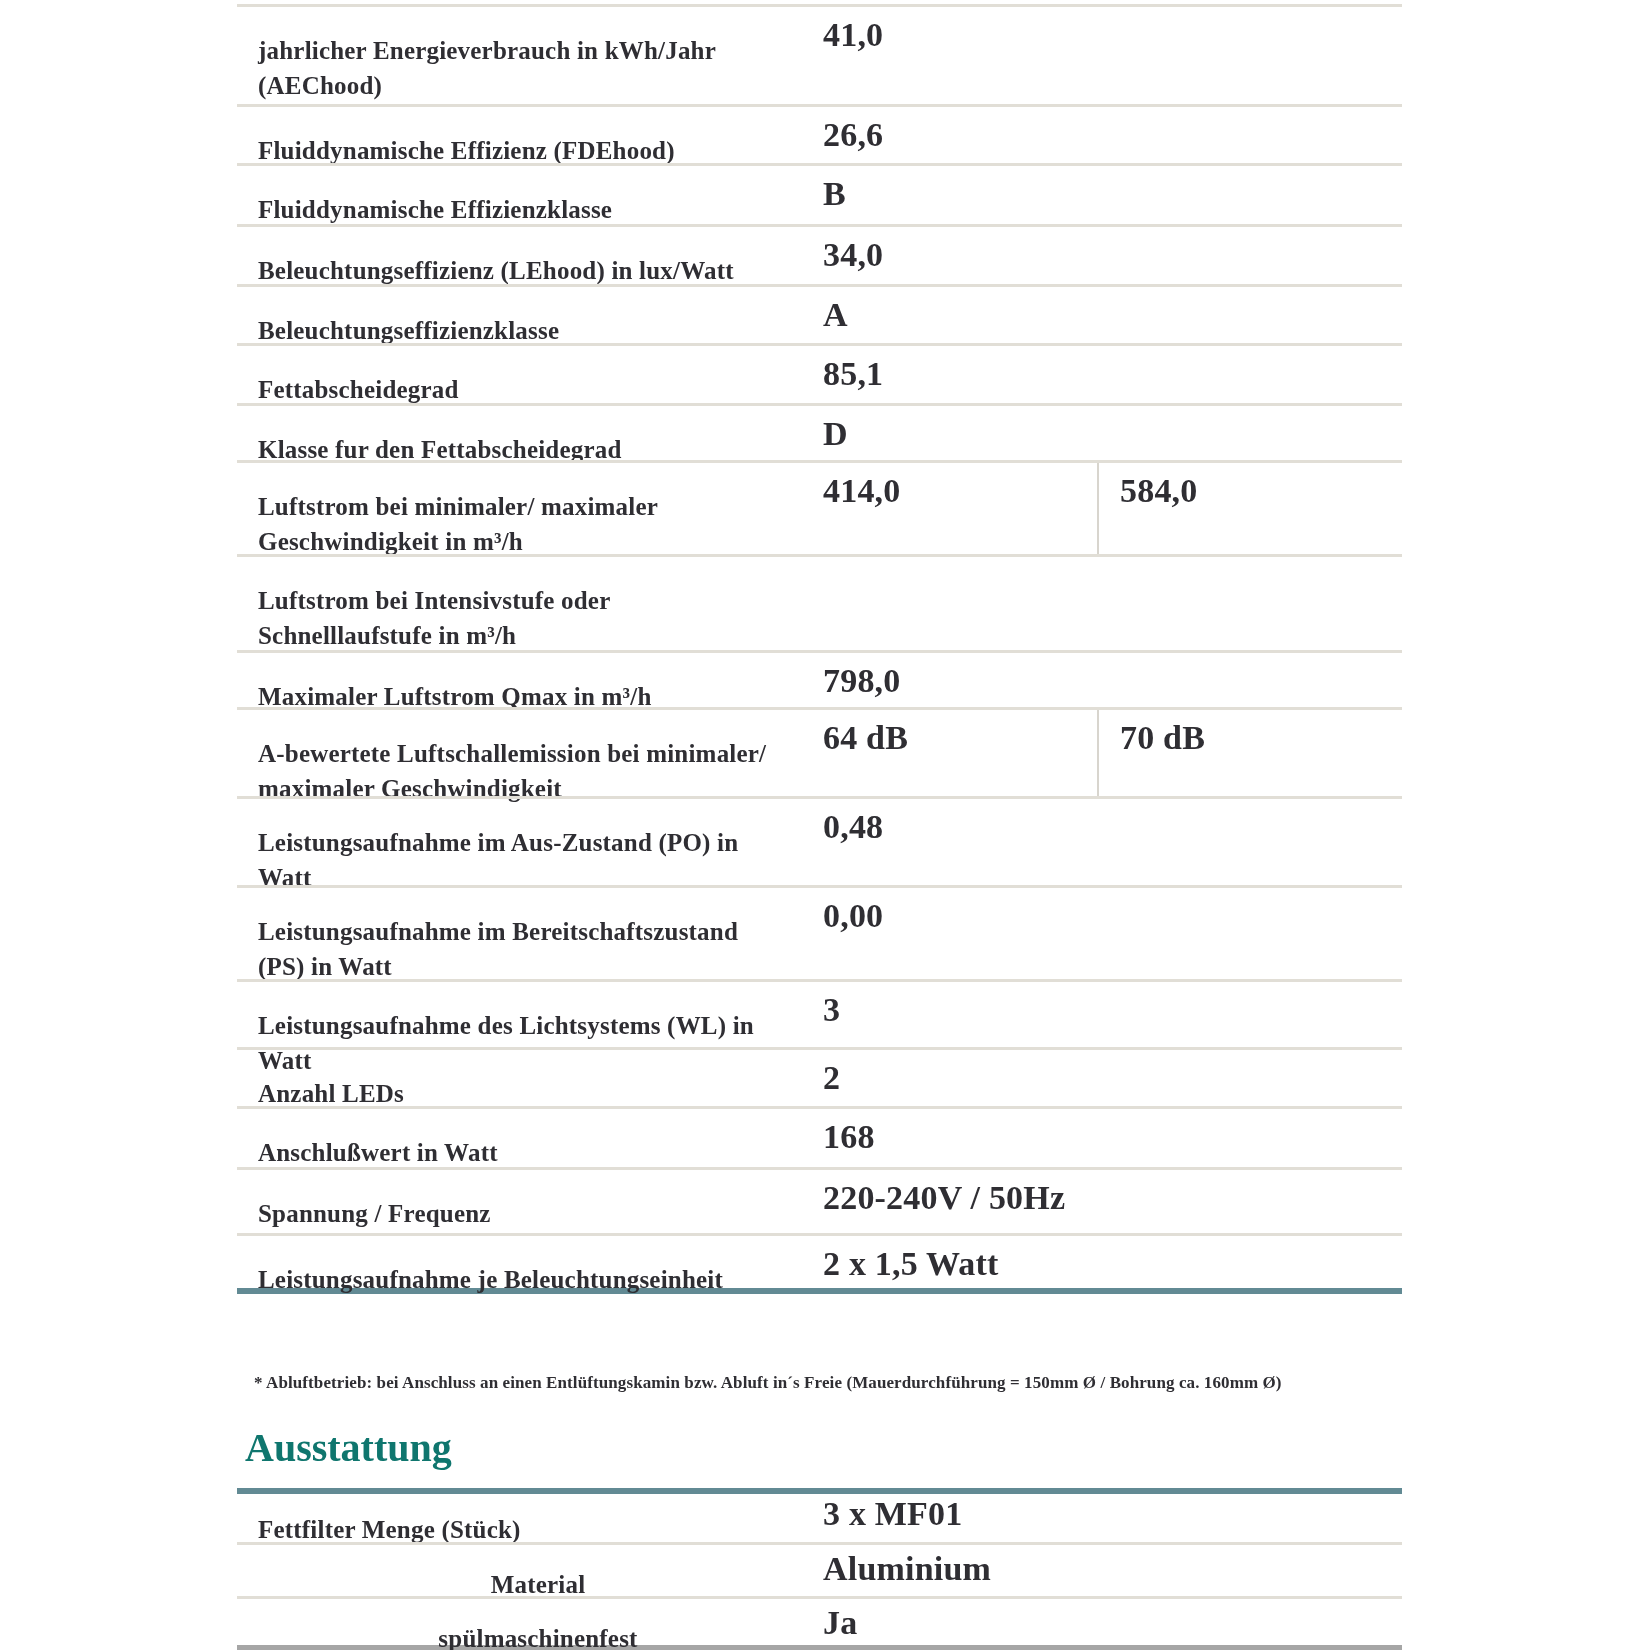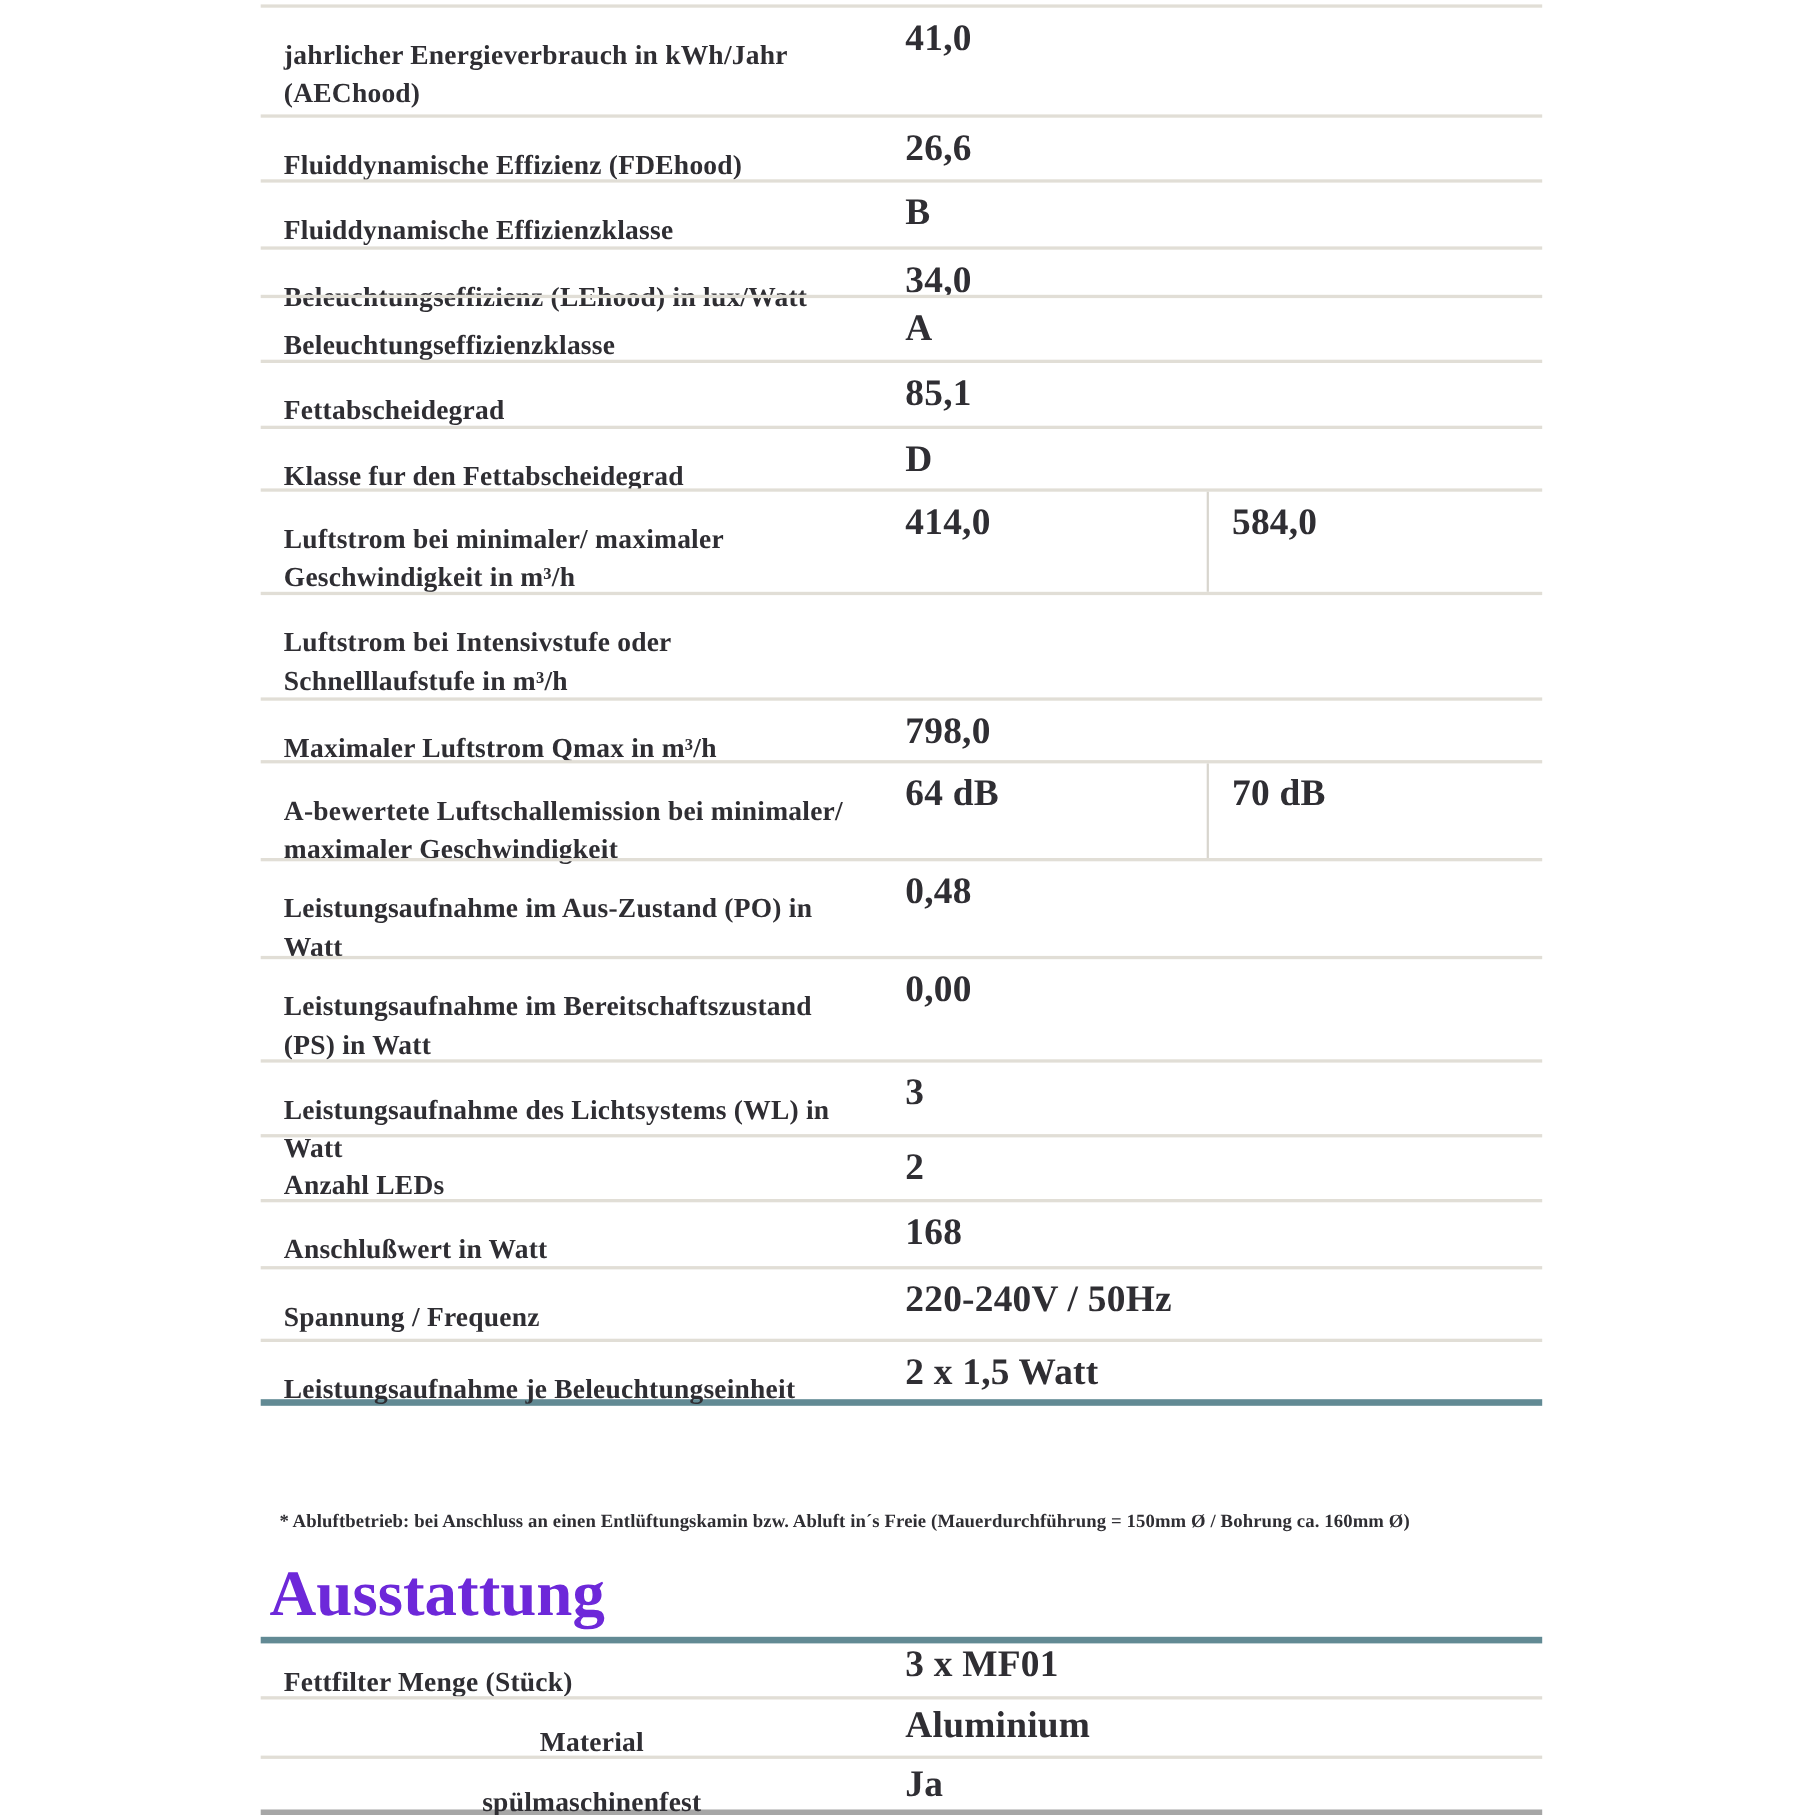--- a/index.html
+++ b/index.html
@@ -15,21 +15,21 @@
   .page{position:absolute;left:237px;top:0;width:1165px;height:1650px;}
   .spec-table{margin-top:4px;border-top:3px solid var(--divider);}
   .row{position:relative;padding:10px 0 0 21px;}
   .row + .row{border-top:3px solid var(--divider);}
   .label{font-size:25px;font-weight:700;line-height:35px;white-space:pre-line;max-width:560px;letter-spacing:.2px;margin-top:16px;}
   .value{position:absolute;left:586px;top:10px;font-size:34px;font-weight:700;line-height:35px;letter-spacing:.2px;white-space:nowrap;}
   .value.v2{left:883px;}
   .vdiv{position:absolute;left:860px;top:0;height:100%;width:2px;background:var(--divider-dark);}
   .teal-line{height:6px;background:var(--teal);}
   .footnote{position:absolute;left:17px;top:1372px;font-size:17px;font-weight:700;line-height:22px;white-space:nowrap;letter-spacing:.1px;}
-  .section-heading{position:absolute;left:8px;top:1424px;font-size:59px;font-weight:700;line-height:48px;color:#6d28d9;}
+  .section-heading{position:absolute;left:8px;top:1424px;font-size:40px;font-weight:700;line-height:48px;color:#0f766e;}
   .equip-table{position:absolute;left:0;top:1488px;width:100%;}
   .row2{position:relative;padding-left:21px;}
   .row2 + .row2{border-top:3px solid var(--divider);text-align:center;}
   .bottom-line{height:5px;background:var(--bottom-gray);}
 </style>
 </head>
 <body>
 
 <div class="page">
 
@@ -40,21 +40,21 @@
       <div class="value">41,0</div>
     </div>
     <div class="row" style="height:59px">
       <div class="label">Fluiddynamische Effizienz (FDEhood)</div>
       <div class="value">26,6</div>
     </div>
     <div class="row" style="height:61px">
       <div class="label">Fluiddynamische Effizienzklasse</div>
       <div class="value">B</div>
     </div>
-    <div class="row" style="height:44px">
+    <div class="row" style="height:60px">
       <div class="label">Beleuchtungseffizienz (LEhood) in lux/Watt</div>
       <div class="value">34,0</div>
     </div>
     <div class="row" style="height:59px">
       <div class="label">Beleuchtungseffizienzklasse</div>
       <div class="value">A</div>
     </div>
     <div class="row" style="height:60px">
       <div class="label">Fettabscheidegrad</div>
       <div class="value">85,1</div>

